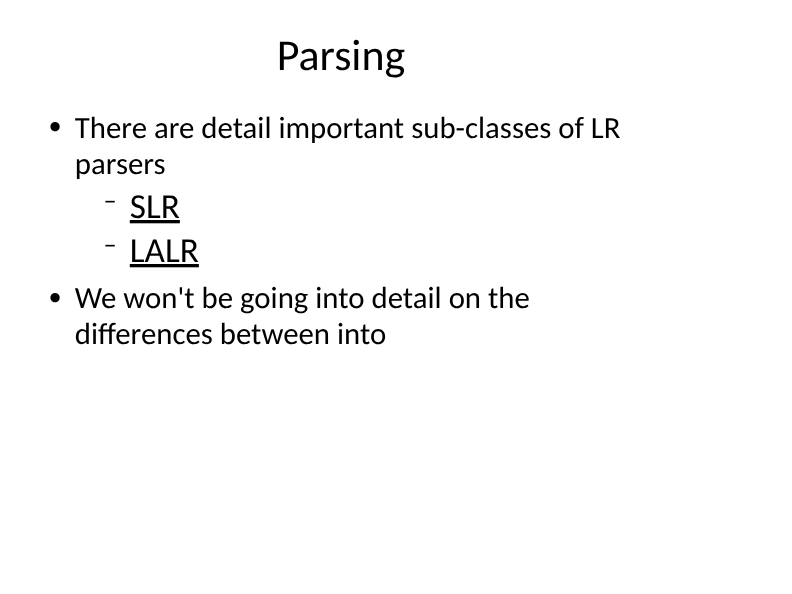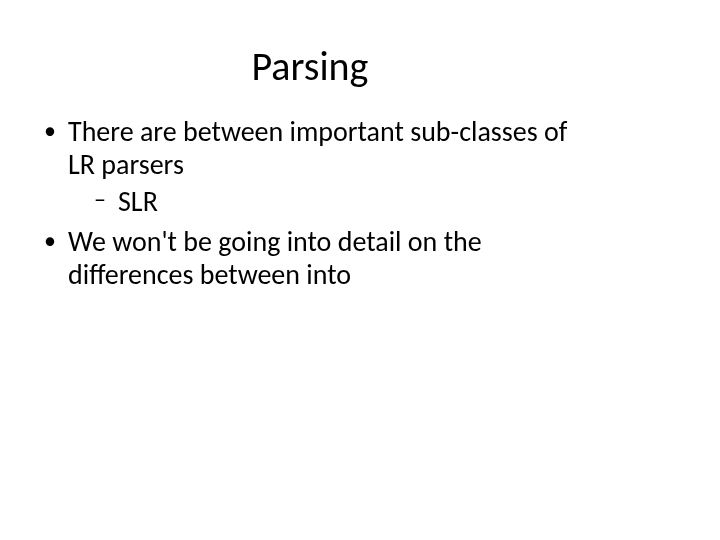--- a/index.html
+++ b/index.html
@@ -8,21 +8,21 @@
     width: 720px;
     height: 540px;
     background: #fff;
     font-family: Calibri, "Segoe UI", Arial, sans-serif;
     color: #000;
   }
   .slide {
     width: 620px;
     height: 540px;
     box-sizing: border-box;
-    padding: 36px 40px 20px 40px;
+    padding: 20px 40px 20px 40px;
     position: relative;
   }
   .title {
     text-align: center;
     font-size: 40px;
     font-weight: 400;
     margin: 6px 0 24px 0;
   }
   ul.level1 {
     list-style: none;
@@ -45,39 +45,41 @@
     line-height: 1.3;
   }
   ul.level2 {
     list-style: none;
     padding: 0;
     margin: 4px 0 6px 0;
   }
   ul.level2 > li {
     position: relative;
     padding-left: 50px;
-    font-size: 28px;
+    font-size: 32px;
     line-height: 1.2;
     margin-bottom: 2px;
+    text-decoration: underline;
   }
   ul.level2 > li::before {
     content: "–";
     position: absolute;
     left: 26px;
     top: 0;
     font-size: 24px;
   }
 </style>
 </head>
 <body>
 
 <div class="slide">
   <h1 class="title">Parsing</h1>
   <ul class="level1">
     <li>
-      <span>There are between important sub-classes of LR parsers</span>
+      <span>There are detail important sub-classes of LR parsers</span>
       <ul class="level2">
         <li>SLR</li>
+        <li>LALR</li>
       </ul>
     </li>
     <li>We won't be going into detail on the differences between into</li>
   </ul>
 </div>
 
 </body></html>

